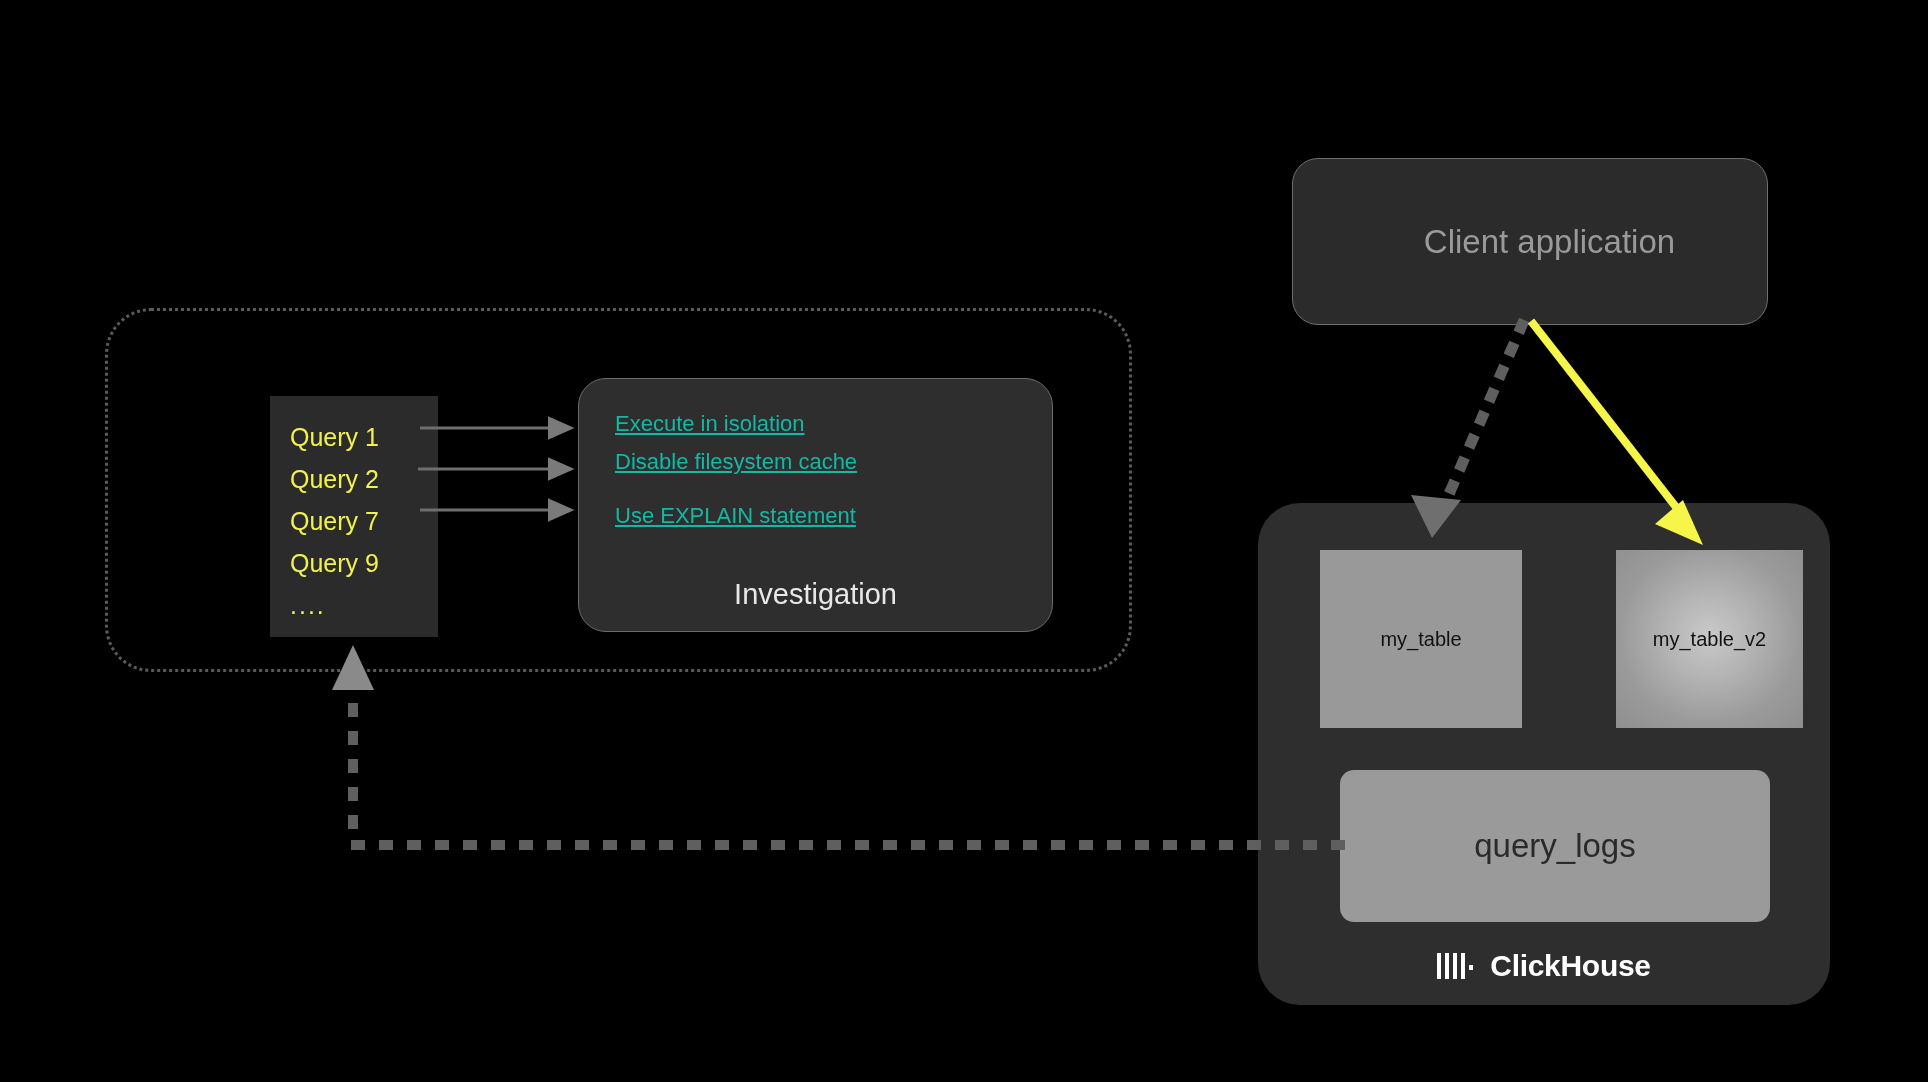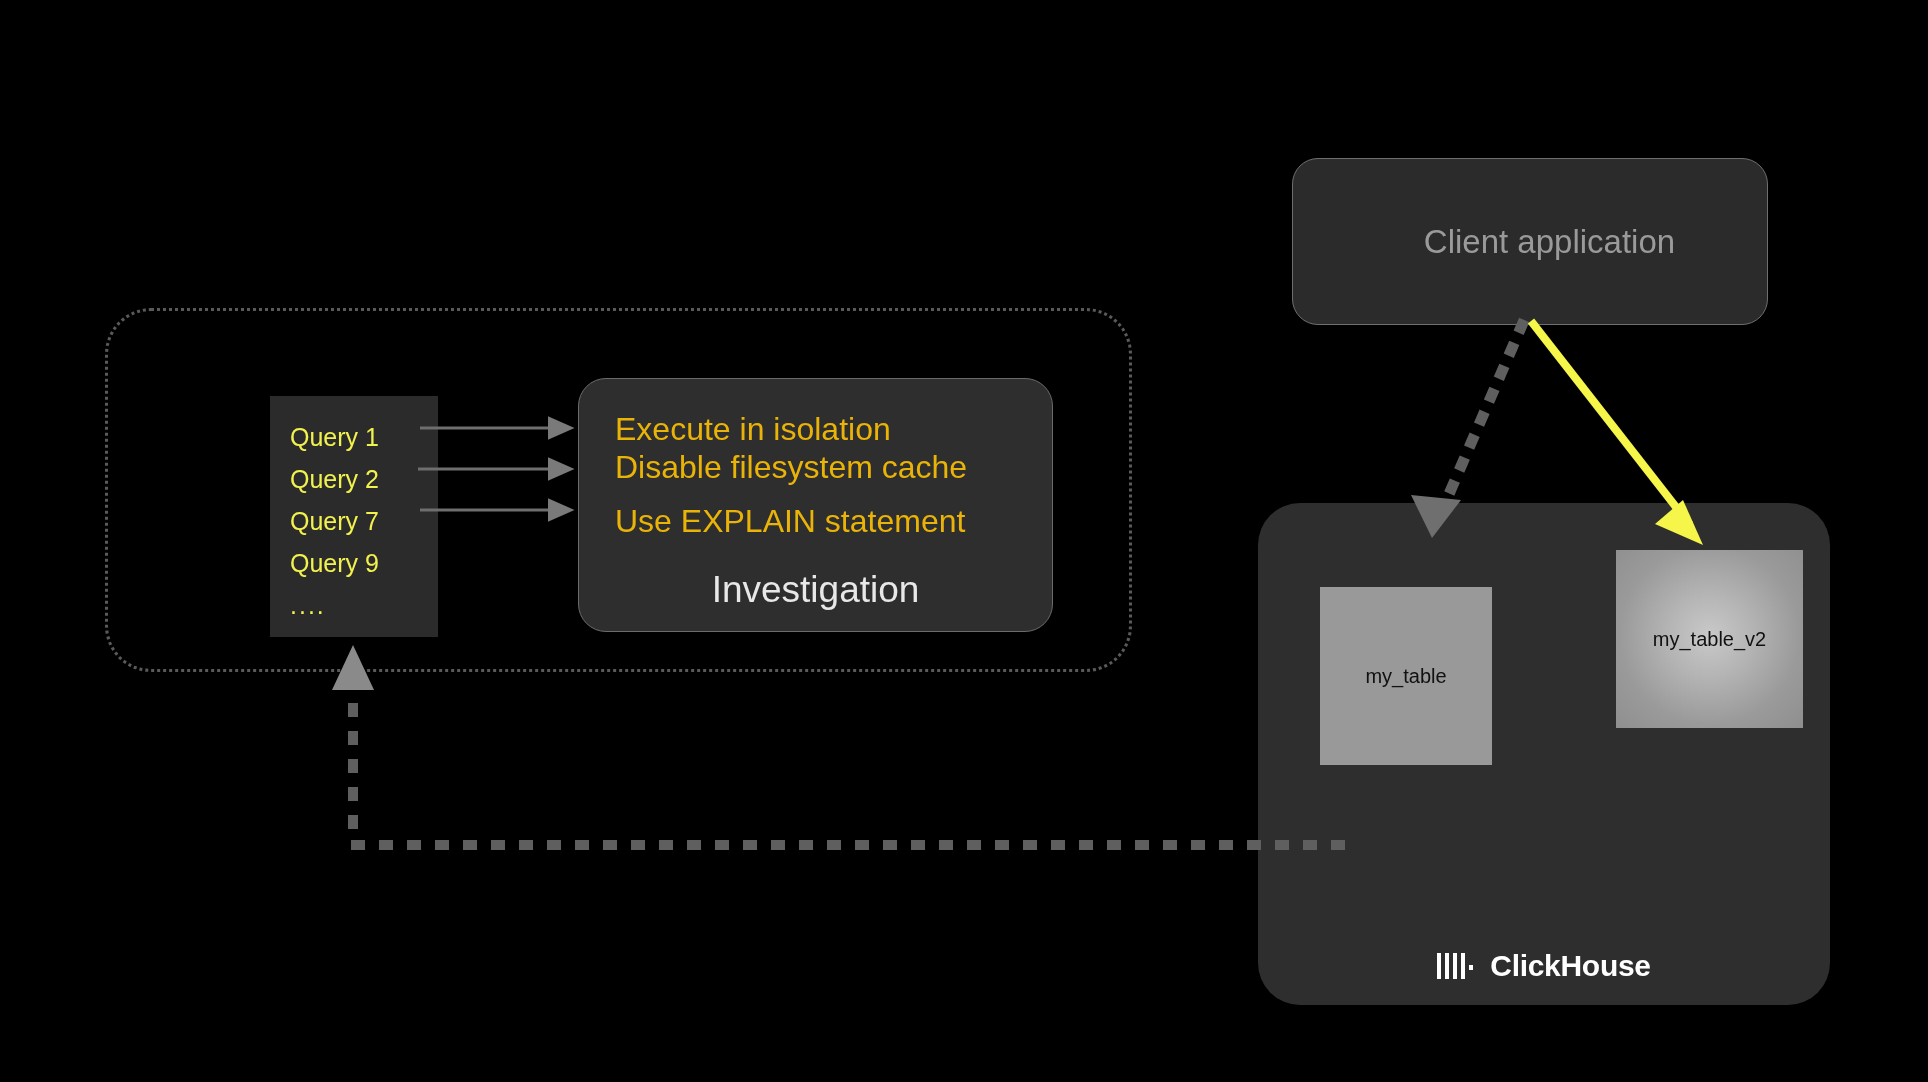--- a/index.html
+++ b/index.html
@@ -56,35 +56,36 @@
     width: 475px;
     height: 254px;
     background: #2e2e2e;
     border: 1px solid #6b6b6b;
     border-radius: 28px;
     box-sizing: border-box;
   }
   .invest-line {
     position: absolute;
     left: 36px;
-    color: #eab308;
-    font-size: 32px;
+    color: #14b8a6;
+    font-size: 22px;
     white-space: nowrap;
+    text-decoration: underline;
   }
   #invest-line-0 { top: 32px; }
   #invest-line-1 { top: 70px; }
   #invest-line-2 { top: 124px; }
   #investigation-title {
     position: absolute;
     left: 0;
     right: 0;
     bottom: 20px;
     text-align: center;
     color: #e8e8e8;
-    font-size: 37px;
+    font-size: 29px;
   }
 
   
   #client-application {
     left: 1292px;
     top: 158px;
     width: 476px;
     height: 167px;
     background: #2b2b2b;
     border: 1px solid #6e6e6e;
@@ -114,24 +115,23 @@
     position: absolute;
     display: flex;
     align-items: center;
     justify-content: center;
     color: #111111;
     font-size: 20px;
   }
   #table-my-table {
     left: 62px;
     top: 47px;
-    width: 172px;
+    width: 202px;
     height: 178px;
     background: #999999;
-    margin-top: 37px;
   }
   #table-my-table-v2 {
     left: 358px;
     top: 47px;
     width: 187px;
     height: 178px;
     background: radial-gradient(ellipse at 50% 48%, #c9c9c9 0%, #b4b4b4 32%, #9a9a9a 68%, #8f8f8f 100%);
   }
   #table-query-logs {
     left: 82px;
@@ -213,20 +213,23 @@
   <div class="abs" id="client-application">
     <span id="client-application-label">Client application</span>
   </div>
 
   <div class="abs" id="clickhouse-box">
     <div class="table-block" id="table-my-table">
       <span>my_table</span>
     </div>
     <div class="table-block" id="table-my-table-v2">
       <span>my_table_v2</span>
+    </div>
+    <div class="table-block" id="table-query-logs">
+      <span>query_logs</span>
     </div>
 
     <div id="clickhouse-logo">
       <span id="clickhouse-logo-mark">
         <i></i>
           <i></i>
           <i></i>
           <i></i>
           <i class="dot"></i>
       </span>

